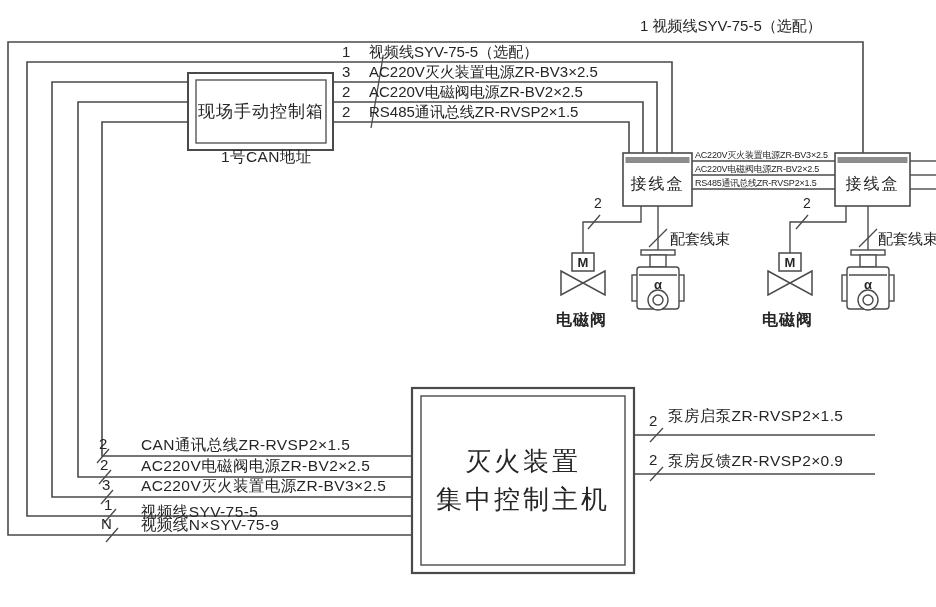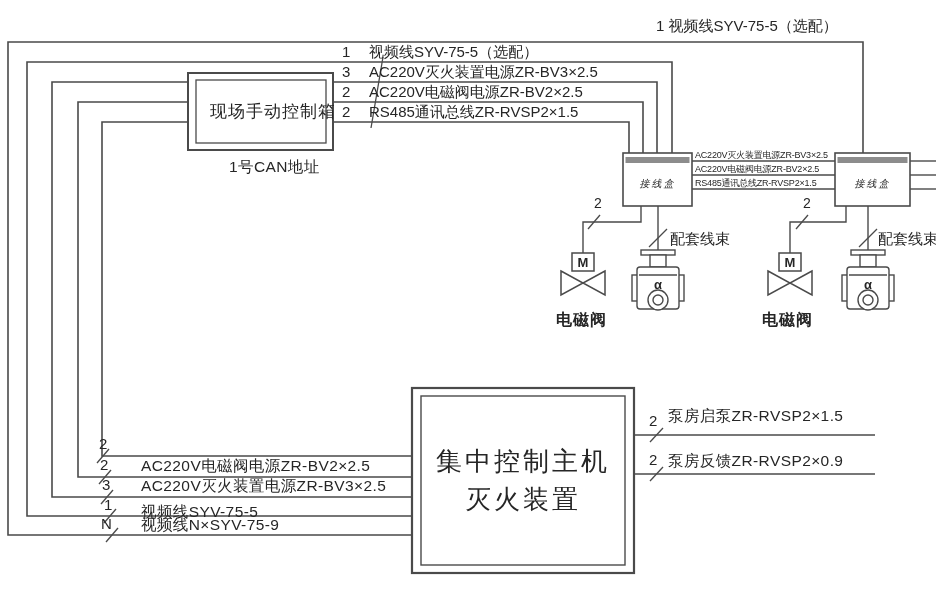--- a/index.html
+++ b/index.html
@@ -12,21 +12,21 @@
   .f15{font-size:15px;}
   .f16{font-size:15.5px;letter-spacing:0.4px;}
   .f9{font-size:9px;letter-spacing:-0.2px;}
   .f14{font-size:14px;}
   .cnt{font-size:15px;}
   .center-box{
     position:absolute;display:flex;align-items:center;justify-content:center;
     text-align:center;
   }
   .ctrl-label{font-size:17px;letter-spacing:1px;}
-  .jbox-label{font-size:10px;letter-spacing:2px;font-style:italic;}
+  .jbox-label{font-size:16px;letter-spacing:2px;}
   .main-unit{flex-direction:column;font-size:26px;letter-spacing:3px;line-height:1.45;}
   .valve-label{font-size:16px;letter-spacing:1px;font-weight:bold;}
 </style>
 </head>
 <body>
 
 <div id="canvas">
 
   <svg id="wires" width="936" height="607" viewBox="0 0 936 607">
 
@@ -125,59 +125,60 @@
       <rect x="842" y="275" width="6" height="26"></rect>
       <rect x="888" y="275" width="6" height="26"></rect>
       <rect x="847" y="267" width="42" height="42" rx="3"></rect>
       <line x1="849" y1="275" x2="887" y2="275"></line>
       <circle cx="868" cy="300" r="10"></circle>
       <circle cx="868" cy="300" r="5"></circle>
       <text x="868" y="289" text-anchor="middle" font-size="13" font-weight="bold" fill="#262626" stroke="none">α</text>
     </g>
   </svg>
 
-  <div class="lbl f15" style="left:656px;top:18px;">
+  <div class="lbl f15" style="left:640px;top:18px;">
     <span>1</span>
     <span>视频线SYV-75-5（选配）</span>
   </div>
 
   <div class="lbl cnt" style="left:342px;top:44px;">1</div>
   <div class="lbl f15" style="left:369px;top:44px;">视频线SYV-75-5（选配）</div>
   <div class="lbl cnt" style="left:342px;top:64px;">3</div>
   <div class="lbl f15" style="left:369px;top:64px;">AC220V灭火装置电源ZR-BV3×2.5</div>
   <div class="lbl cnt" style="left:342px;top:84px;">2</div>
   <div class="lbl f15" style="left:369px;top:84px;">AC220V电磁阀电源ZR-BV2×2.5</div>
   <div class="lbl cnt" style="left:342px;top:104px;">2</div>
   <div class="lbl f15" style="left:369px;top:104px;">RS485通讯总线ZR-RVSP2×1.5</div>
 
-  <div class="center-box ctrl-label" style="left:208px;top:80px;width:130px;height:63px;">现场手动控制箱</div>
-  <div class="lbl f16" style="left:221px;top:158px;margin-left:8px;">1号CAN地址</div>
+  <div class="center-box ctrl-label" style="left:196px;top:80px;width:130px;height:63px;">现场手动控制箱</div>
+  <div class="lbl f16" style="left:221px;top:148px;">1号CAN地址</div>
 
   <div class="center-box jbox-label" style="left:623px;top:163px;width:69px;height:42px;">接线盒</div>
   <div class="center-box jbox-label" style="left:835px;top:163px;width:75px;height:42px;">接线盒</div>
 
   <div class="lbl f9" style="left:695px;top:151px;">AC220V灭火装置电源ZR-BV3×2.5</div>
   <div class="lbl f9" style="left:695px;top:165px;">AC220V电磁阀电源ZR-BV2×2.5</div>
   <div class="lbl f9" style="left:695px;top:179px;">RS485通讯总线ZR-RVSP2×1.5</div>
 
   <div class="lbl f14" style="left:594px;top:196px;">2</div>
   <div class="lbl f14" style="left:803px;top:196px;">2</div>
 
   <div class="lbl f15" style="left:670px;top:231px;">配套线束</div>
   <div class="lbl f15" style="left:878px;top:231px;">配套线束</div>
 
   <div class="lbl valve-label" style="left:556px;top:311px;">电磁阀</div>
   <div class="lbl valve-label" style="left:762px;top:311px;">电磁阀</div>
 
   <div class="center-box main-unit" style="left:421px;top:396px;width:204px;height:169px;">
+    <div>灭火装置</div>
     <div>集中控制主机</div>
-    <div>灭火装置</div>
   </div>
 
   <div class="lbl cnt" style="left:99px;top:436px;">2</div>
+  <div class="lbl f16" style="left:141px;top:436px;">CAN通讯总线ZR-RVSP2×1.5</div>
   <div class="lbl cnt" style="left:100px;top:457px;">2</div>
   <div class="lbl f16" style="left:141px;top:457px;">AC220V电磁阀电源ZR-BV2×2.5</div>
   <div class="lbl cnt" style="left:102px;top:477px;">3</div>
   <div class="lbl f16" style="left:141px;top:477px;">AC220V灭火装置电源ZR-BV3×2.5</div>
   <div class="lbl cnt" style="left:104px;top:497px;">1</div>
   <div class="lbl f16" style="left:141px;top:497px;margin-top:6px;">视频线SYV-75-5</div>
   <div class="lbl cnt" style="left:101px;top:516px;">N</div>
   <div class="lbl f16" style="left:141px;top:516px;">视频线N×SYV-75-9</div>
 
   <div class="lbl cnt" style="left:649px;top:413px;">2</div>

